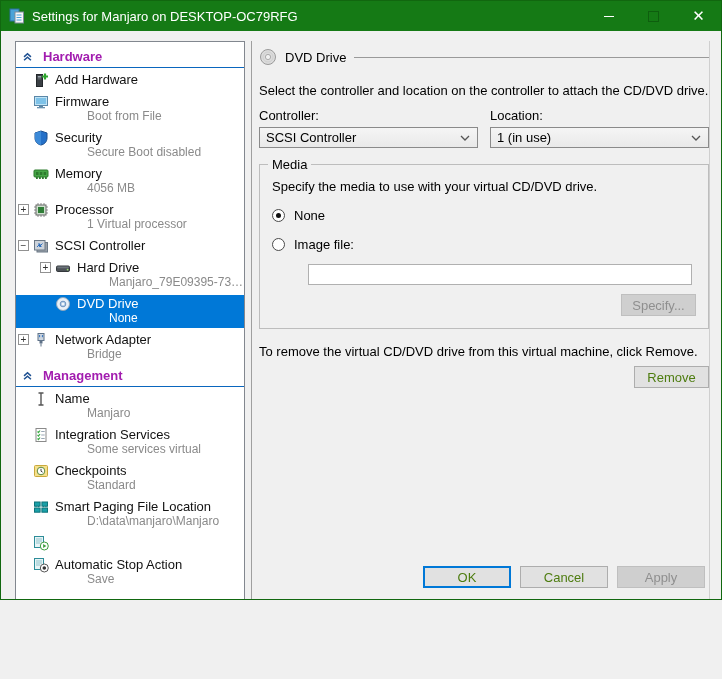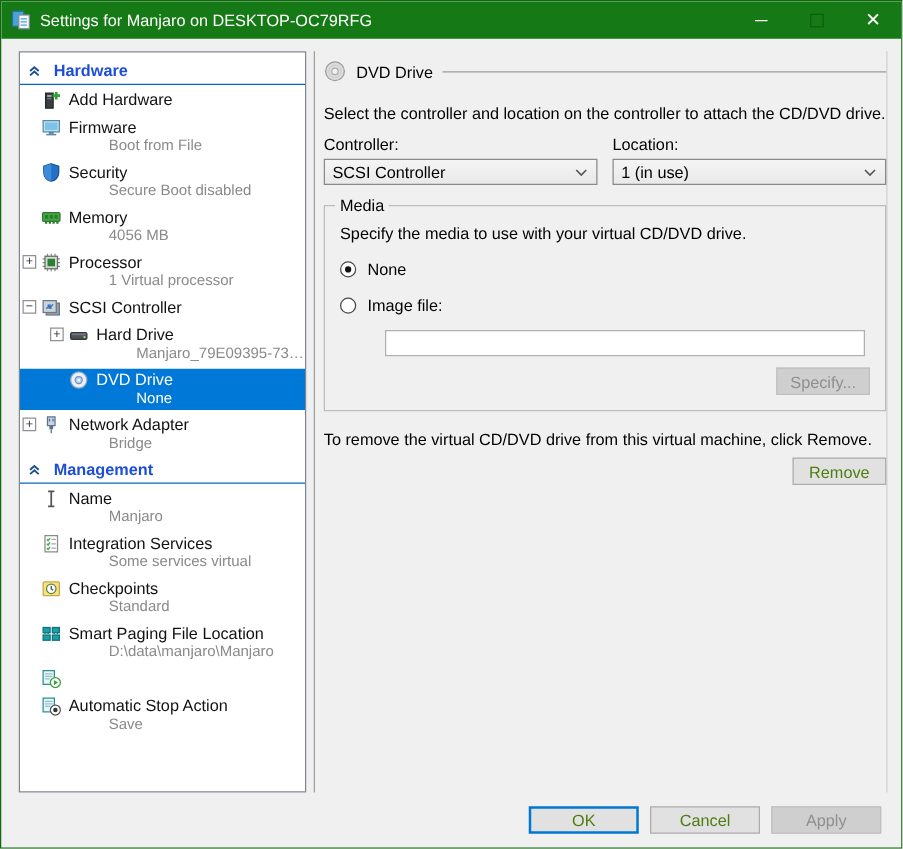--- a/index.html
+++ b/index.html
@@ -1,34 +1,34 @@
 <!DOCTYPE html>
 <html><head>
 <meta charset="utf-8">
 <style>
   html,body{margin:0;padding:0;background:#f0f0f0;font-family:"Liberation Sans",sans-serif;}
-  .window{position:relative;width:722px;height:679px;background:#f0f0f0;border:1px solid #11670f;box-sizing:border-box;overflow:hidden;}
+  .window{position:relative;width:722px;height:600px;background:#f0f0f0;border:1px solid #11670f;box-sizing:border-box;overflow:hidden;}
 
   
   .titlebar{position:absolute;top:0;left:0;right:0;height:30px;background:#157a15;display:flex;align-items:center;color:#fff;}
   .title-icon{margin-left:8px;width:16px;height:16px;flex:none;}
   .title-icon svg{display:block;width:16px;height:16px;}
   .title-text{margin-left:7px;font-size:13px;white-space:nowrap;}
   .win-controls{margin-left:auto;display:flex;height:100%;}
   .ctrl{width:45px;height:100%;display:flex;align-items:center;justify-content:center;color:#fff;font-size:14px;}
   .ctrl .min-bar{width:10px;height:1px;background:#fff;display:block;}
   .ctrl .max-box{width:9px;height:9px;border:1px solid #0e5e0e;display:block;}
   .ctrl.close{font-size:15px;}
 
   
   .sidebar{position:absolute;left:14px;top:40px;width:230px;height:593px;background:#fff;border:1px solid #82878f;box-sizing:border-box;padding-top:3px;overflow:hidden;}
   .shead{margin-top:3px;padding:1px 0 3px 6px;border-bottom:1px solid #0a66be;display:flex;align-items:center;}
   .shead .chev{width:11px;height:11px;flex:none;}
   .shead .chev svg{display:block;width:11px;height:11px;}
-  .shead-label{color:#1d4ed8;font-weight:bold;font-size:13px;margin-left:10px;}
+  .shead-label{color:#a21caf;font-weight:bold;font-size:13px;margin-left:10px;}
   .srow{display:flex;align-items:flex-start;margin-top:3px;padding:1px 0 2px 2px;}
   .srow.ind2{padding-left:24px;}
   .exp{width:11px;height:11px;margin-top:2px;border:1px solid #919191;background:#fff;font-size:10px;line-height:9px;text-align:center;color:#333;box-sizing:border-box;flex:none;}
   .exp.empty{border:none;background:transparent;}
   .sicon{width:16px;height:16px;margin-left:4px;margin-top:0;flex:none;}
   .sicon svg{display:block;width:16px;height:16px;}
   .stext{margin-left:6px;min-width:0;}
   .slabel{font-size:13px;line-height:15px;color:#111;white-space:nowrap;}
   .ssub{font-size:12px;line-height:15px;color:#8a8a8a;white-space:nowrap;overflow:hidden;text-overflow:ellipsis;max-width:180px;margin-left:32px;}
   .srow.selected{background:#0078d7;}

